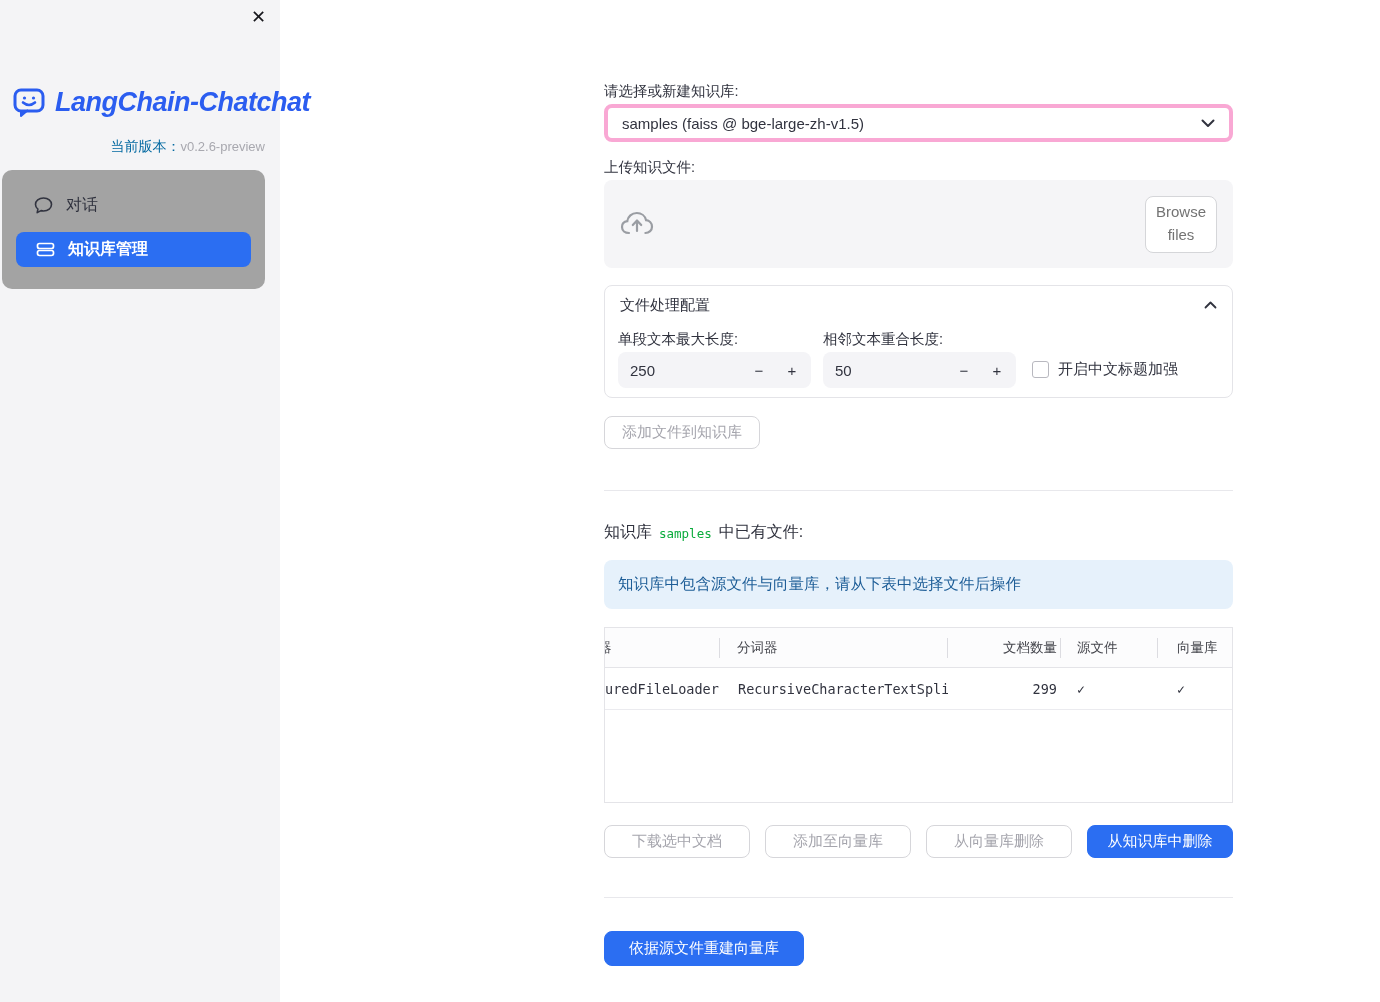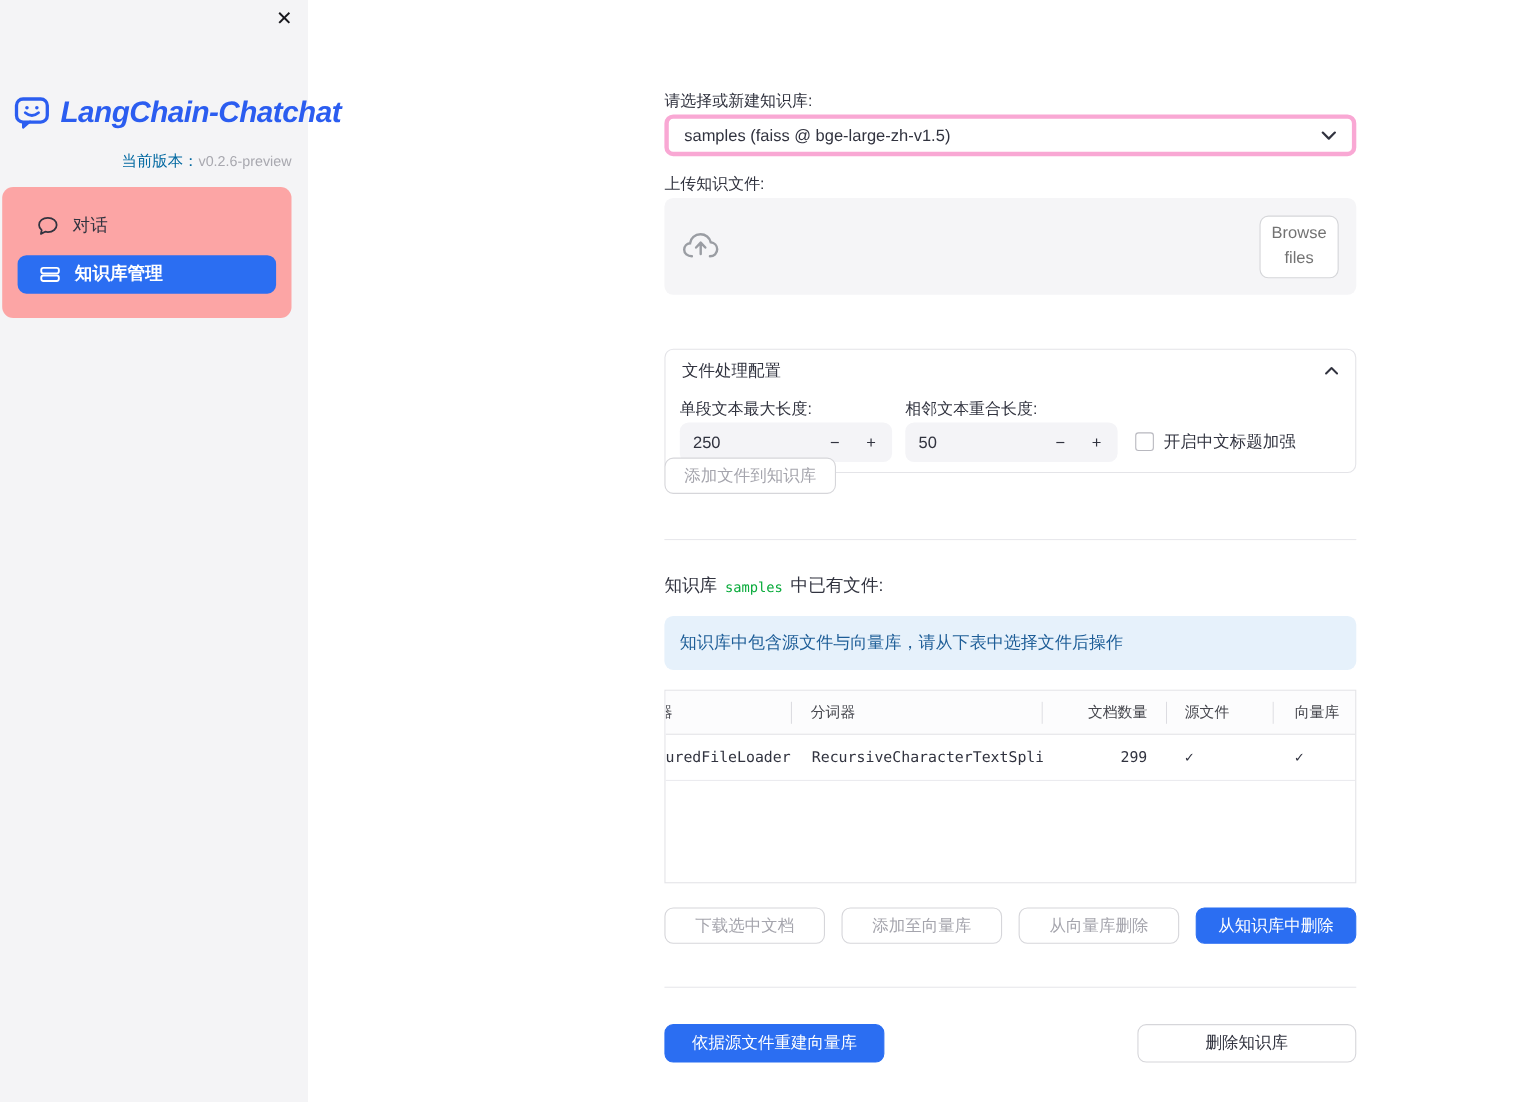--- a/index.html
+++ b/index.html
@@ -9,21 +9,21 @@
     color:#31333f; background:#ffffff; position:relative;
   }
   
   .sidebar { position:absolute; left:0; top:0; width:280px; height:1002px; background:#f4f4f6; }
   .close-btn { position:absolute; top:6px; right:14px; font-size:18px; line-height:22px;
     color:#17171c; cursor:pointer; user-select:none; }
   .logo-row { position:absolute; top:85px; left:12px; display:flex; align-items:center; gap:9px; }
   .logo-text { font-size:27px; font-weight:700; font-style:italic; color:#2b5df0; letter-spacing:-0.5px; white-space:nowrap; }
   .version { position:absolute; top:138px; right:15px; font-size:13px; color:#a8a8af; }
   .version .vlabel { font-size:14px; color:#0369a1; }
-  .menu-card { position:absolute; top:170px; left:2px; width:263px; height:119px; background:#fca5a5; border-radius:10px; padding:18px 14px; }
+  .menu-card { position:absolute; top:170px; left:2px; width:263px; height:119px; background:#a3a3a3; border-radius:10px; padding:18px 14px; }
   .menu-item { display:flex; align-items:center; gap:13px; height:35px; padding:0 17px; border-radius:8px;
     font-size:16px; cursor:pointer; }
   .menu-item + .menu-item { margin-top:9px;padding-left:19px; }
   .menu-item.active { background:#2b6ef2; color:#ffffff; font-weight:700; }
   .menu-icon { width:20px; height:20px; display:flex; align-items:center; justify-content:center; flex:0 0 20px; }
 
   
   .content { position:absolute; left:604px; top:0; width:630px; height:1002px; }
   .content > div { position:absolute; left:0; }
   .field-label { font-size:14.5px; color:#31333f; }
@@ -33,21 +33,21 @@
   #select-box .chev { margin-left:auto; display:flex; }
   #lbl-upload { top:158px; }
   #uploader { top:180px; width:629px; height:88px; background:#f5f5f7; border-radius:8px;
     display:flex; align-items:center; padding:0 16px; }
   .up-texts { margin-left:16px; width:462px; }
   .up-title { font-size:15.5px; color:#31333f; }
   .up-limit { font-size:13.5px; color:#8b8c93; line-height:16px; margin-top:4px; }
   .browse-btn { margin-left:auto; width:72px; height:57px; background:#ffffff; border:1px solid #d5d6d9;
     border-radius:8px; font-size:15px; line-height:23px; color:#737373; text-align:center; padding-top:3px; cursor:pointer; }
 
-  #expander { top:285px; width:629px; height:113px; border:1px solid #e4e4e8; border-radius:8px; background:#fff;margin-top:32px; }
+  #expander { top:285px; width:629px; height:113px; border:1px solid #e4e4e8; border-radius:8px; background:#fff; }
   .exp-header { height:38px; display:flex; align-items:center; padding:0 15px; font-size:15px; cursor:pointer; }
   .exp-header .chev { margin-left:auto; display:flex; }
   .exp-label { position:absolute; font-size:14.5px; }
   #lbl-chunk { left:13px; top:44px; } #lbl-overlap { left:218px; top:44px; }
   .num-input { position:absolute; top:66px; width:193px; height:36px; background:#f4f4f7; border-radius:8px;
     display:flex; align-items:center; padding:0 12px; font-size:15px; }
   #num-chunk { left:13px; } #num-overlap { left:218px; }
   .stepper { margin-left:auto; display:flex; gap:19px; font-size:15px; color:#31333f; }
   .stepper span { cursor:pointer; width:14px; text-align:center; }
   .chk-group { position:absolute; left:427px; top:74px; display:flex; align-items:center; gap:9px; cursor:pointer; }
@@ -69,21 +69,21 @@
     font-size:15.5px; display:flex; align-items:center; padding:0 14px; }
 
   #table { top:627px; width:629px; height:176px; border:1px solid #e4e4e8; background:#fff; overflow:hidden; }
   .t-header { display:flex; height:40px; background:#fcfcfd; border-bottom:1px solid #e4e4e8; }
   .t-header .cell { font-size:13.5px; color:#45464d; display:flex; align-items:center; position:relative; overflow:hidden; }
   .t-header .cell:not(:last-child)::after { content:""; position:absolute; right:0; top:10px; height:20px; width:1px; background:#dcdce1; }
   .t-row { display:flex; height:42px; border-bottom:1px solid #ebebef;
     font-family:"DejaVu Sans Mono","Liberation Mono",monospace; font-size:13.5px; color:#31333f; }
   .t-row .cell { display:flex; align-items:center; overflow:hidden; white-space:nowrap; }
   .c1 { width:115px; flex:0 0 115px; } .c2 { width:228px; flex:0 0 228px; padding-left:18px; }
-  .c3 { width:113px; flex:0 0 113px; justify-content:flex-end; padding-right:18px; }
+  .c3 { width:113px; flex:0 0 113px; justify-content:flex-end; padding-right:4px; }
   .c4 { width:97px; flex:0 0 97px; padding-left:16px; } .c5 { flex:1; padding-left:19px; }
   .t-header .c2 { padding-left:17px; }
   .clip-left { margin-left:-7px; white-space:nowrap; }
 
   #btn-row { top:825px; display:flex; gap:15px; }
   #btn-row .btn { width:146px; height:33px; }
   #bottom-row { top:931px; width:629px; display:flex; justify-content:space-between;gap:38px; }
   #bottom-row .btn { height:35px; }
   #rebuild-btn { width:200px; } #delete-kb-btn { width:199px; }
 
@@ -229,16 +229,15 @@
     <div class="btn disabled">下载选中文档</div>
     <div class="btn disabled">添加至向量库</div>
     <div class="btn disabled">从向量库删除</div>
     <div class="btn primary">从知识库中删除</div>
   </div>
 
   <div id="divider2" class="divider"></div>
 
   <div id="bottom-row">
     <div id="rebuild-btn" class="btn primary">依据源文件重建向量库</div>
-    <div id="delete-kb-btn" class="btn">删除知识库</div>
   </div>
 
 </div>
 
 </body></html>

